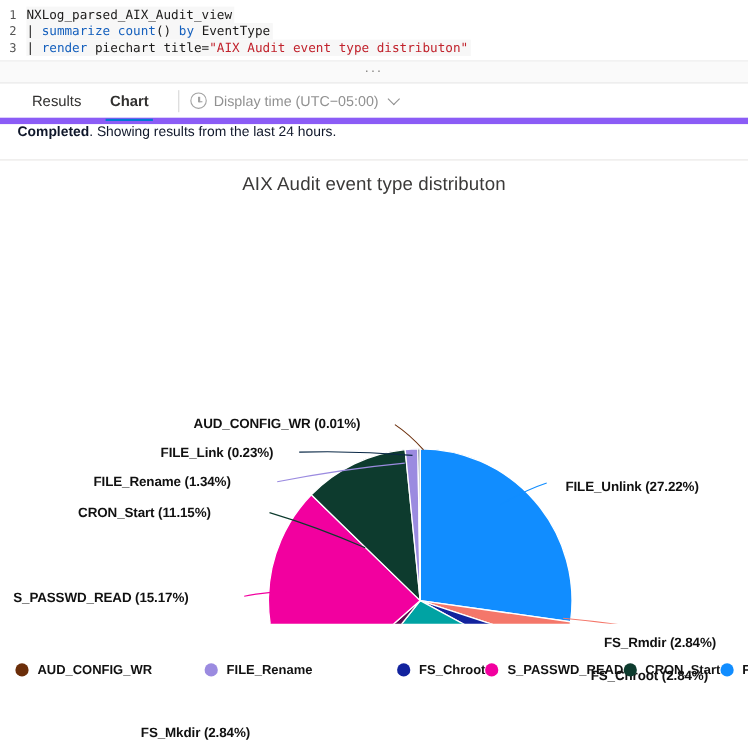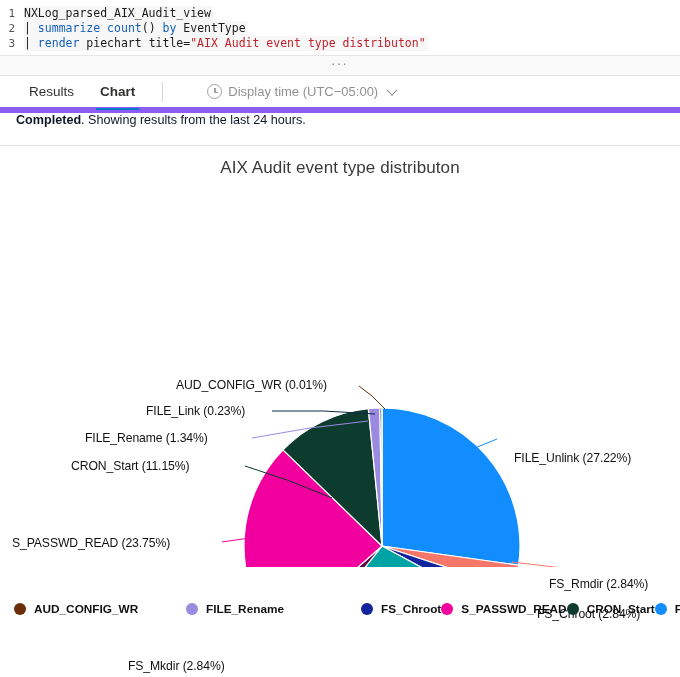--- a/index.html
+++ b/index.html
@@ -95,21 +95,20 @@
     background: #d6d6d6;
     margin: 0 10px 0 14px;
   }
   .timepicker {
     display: flex;
     align-items: center;
     gap: 6px;
     color: #919191;
     font-size: 13px;
     cursor: pointer;
-    margin-left: 34px;
   }
   .clock-icon {
     width: 15px; height: 15px;
     border: 1.4px solid #a3a3a3;
     border-radius: 50%;
     position: relative;
     flex: none;
   }
   .clock-icon::before {
     content:""; position:absolute; left:6px; top:3px;
@@ -175,21 +174,21 @@
     text-align: center;
     font-size: 17px;
     color: #3b3a39;
     padding-top: 12px;
     letter-spacing: .1px;
   }
   #pie-svg { position: absolute; left: 0; top: 0; }
   .callout-label {
     position: absolute;
     font-size: 12.2px;
-    font-weight: normal;
+    font-weight: bold;
     color: #111111;
     white-space: nowrap;
     letter-spacing: -.1px;
   }
 
   
   .legend {
     position: absolute;
     left: 0; right: 12px;
     top: 600px;
@@ -295,26 +294,26 @@
         <path d="M 252 292 Q 310 280.5 368 275" stroke="#9B8BE0" stroke-width="1" fill="none"></path>
         <path d="M 272 265 Q 323.5 263.5 375 268" stroke="#0B2947" stroke-width="1" fill="none"></path>
         <path d="M 359 240 Q 372 248.5 385 263" stroke="#6B2E0A" stroke-width="1" fill="none"></path>
       </g>
   </svg>
 
   <div class="callout-label" style="left:176px; top:232px;">AUD_CONFIG_WR (0.01%)</div>
   <div class="callout-label" style="left:146px; top:258px;">FILE_Link (0.23%)</div>
   <div class="callout-label" style="left:85px;  top:285px;">FILE_Rename (1.34%)</div>
   <div class="callout-label" style="left:71px;  top:313px;">CRON_Start (11.15%)</div>
-  <div class="callout-label" style="left:12px;  top:390px;">S_PASSWD_READ (23.75%)</div>
+  <div class="callout-label" style="left:12px;  top:390px;">S_PASSWD_READ (15.17%)</div>
   <div class="callout-label" style="left:128px; top:513px;">FS_Mkdir (2.84%)</div>
 
   <div class="callout-label" style="left:537px; top:461px;">FS_Chroot (2.84%)</div>
   <div class="callout-label" style="left:549px; top:431px;">FS_Rmdir (2.84%)</div>
-  <div class="callout-label" style="left:514px; top:305px;">FILE_Unlink (27.22%)</div>
+  <div class="callout-label" style="left:514px; top:289px;">FILE_Unlink (27.22%)</div>
 </div>
 
 <div class="legend">
   <div class="legend-item">
       <span class="legend-dot" style="background: rgb(107, 46, 10);"></span>
       <span>AUD_CONFIG_WR</span>
     </div>
   <div class="legend-item">
       <span class="legend-dot" style="background: rgb(155, 139, 224);"></span>
       <span>FILE_Rename</span>

